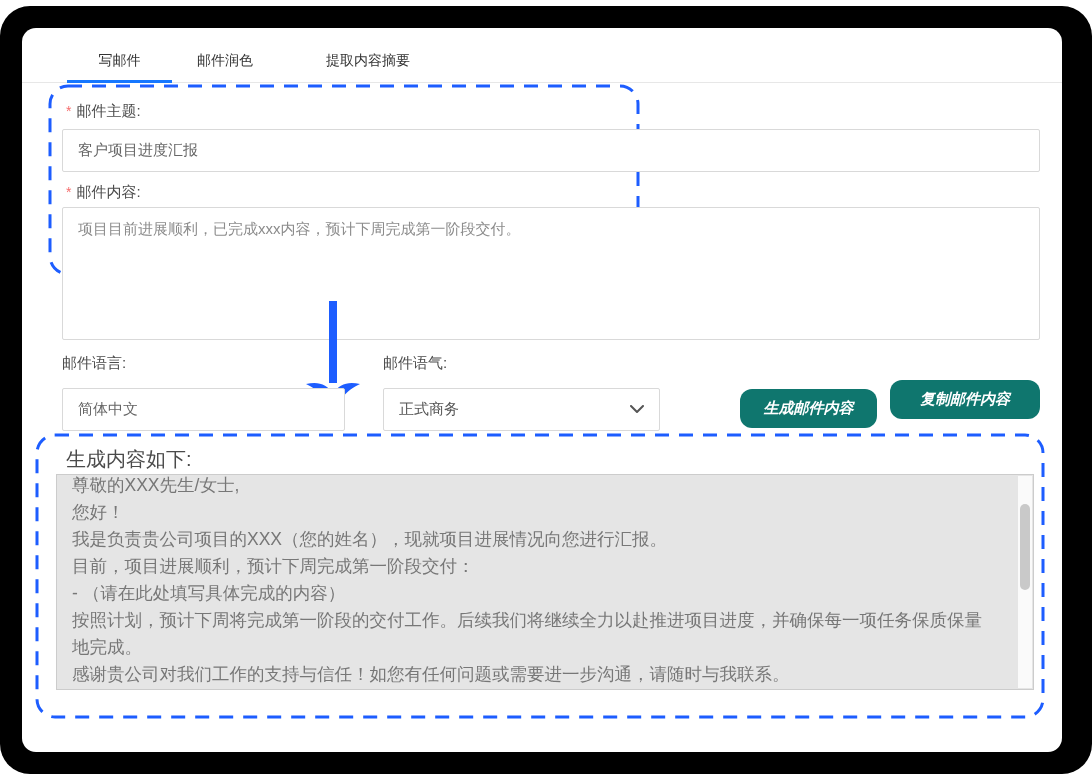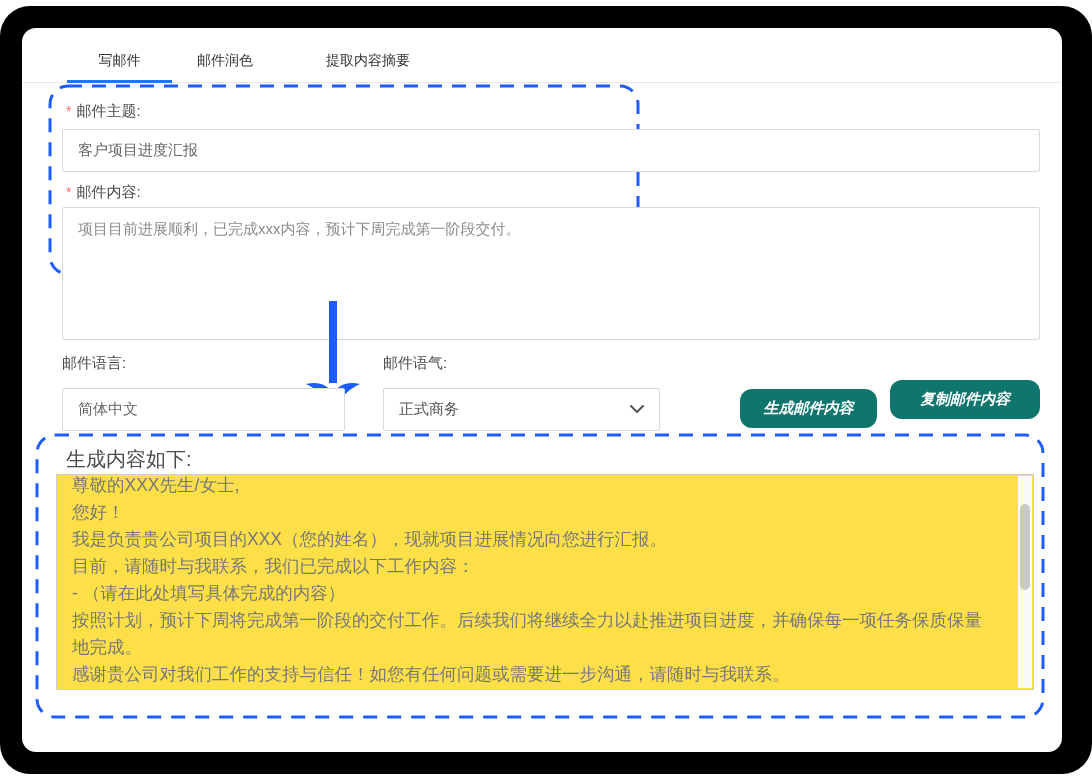--- a/index.html
+++ b/index.html
@@ -27,21 +27,21 @@
   
   .txt-input { position:absolute; border:1px solid #d9d9d9; border-radius:2px; background:#fff; font-size:15px; color:#666; padding:0 15px; outline:none; font-family:inherit; }
   .txt-area { position:absolute; border:1px solid #d9d9d9; border-radius:2px; background:#fff; font-size:15px; color:#8c8c8c; padding:10px 15px; outline:none; resize:none; font-family:inherit; line-height:1.5; }
   .fake-select { position:absolute; border:1px solid #d9d9d9; border-radius:2px; background:#fff; font-size:15px; color:#555; padding:0 15px; display:flex; align-items:center; justify-content:space-between; cursor:pointer; }
 
   
   .btn { position:absolute; background:#0f766e; border:none; border-radius:12px; color:#fff; font-size:15px; font-weight:700; cursor:pointer; font-family:inherit;font-style:italic; }
 
   
   .out-label { position:absolute; left:66px; top:446px; font-size:20px; color:#4a4a4a; }
-  .out-box { position:absolute; left:56px; top:474px; width:978px; height:216px; border:1px solid #ccc; background:#fde047; overflow:hidden; }
+  .out-box { position:absolute; left:56px; top:474px; width:978px; height:216px; border:1px solid #ccc; background:#e5e5e5; overflow:hidden; }
   .out-text { margin-top:-3px; padding:0 45px 0 15px; font-size:17.5px; line-height:27px; color:#777; }
   .out-line { white-space:pre-wrap; }
   .scroll-track { position:absolute; top:1px; right:1px; bottom:1px; width:14px; background:#fafafa; }
   .scroll-thumb { position:absolute; left:2px; top:28px; width:10px; height:86px; background:#c9c9c9; border-radius:5px; }
 </style>
 </head>
 <body>
 
 <div class="canvas">
   <div class="frame"></div>
@@ -101,21 +101,21 @@
   </svg>
 
   <div class="out-label">
     <span>生成内容如下:</span>
   </div>
   <div class="out-box">
     <div class="out-text">
       <div class="out-line">尊敬的XXX先生/女士,</div>
       <div class="out-line">您好！</div>
       <div class="out-line">我是负责贵公司项目的XXX（您的姓名），现就项目进展情况向您进行汇报。</div>
-      <div class="out-line">目前，请随时与我联系，我们已完成以下工作内容：</div>
+      <div class="out-line">目前，项目进展顺利，预计下周完成第一阶段交付：</div>
       <div class="out-line">- （请在此处填写具体完成的内容）</div>
       <div class="out-line">按照计划，预计下周将完成第一阶段的交付工作。后续我们将继续全力以赴推进项目进度，并确保每一项任务保质保量地完成。</div>
       <div class="out-line">感谢贵公司对我们工作的支持与信任！如您有任何问题或需要进一步沟通，请随时与我联系。</div>
     </div>
     <div class="scroll-track">
       <div class="scroll-thumb"></div>
     </div>
   </div>
 </div>
 

